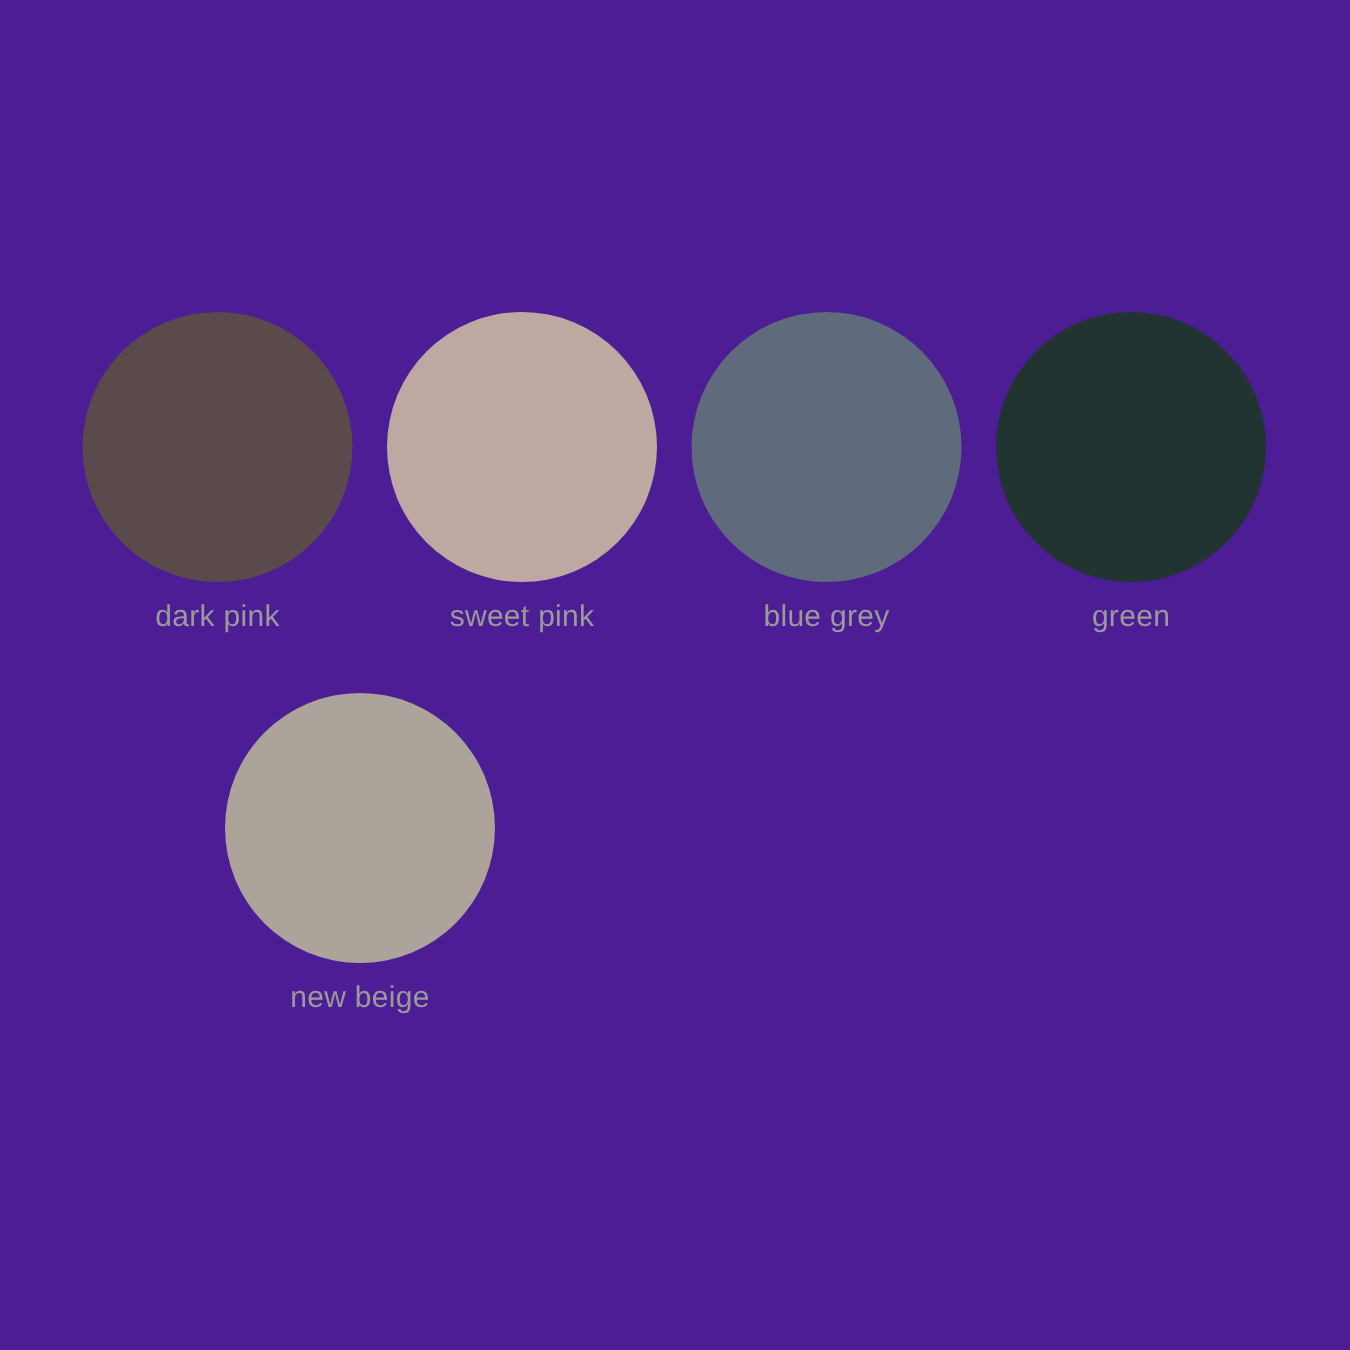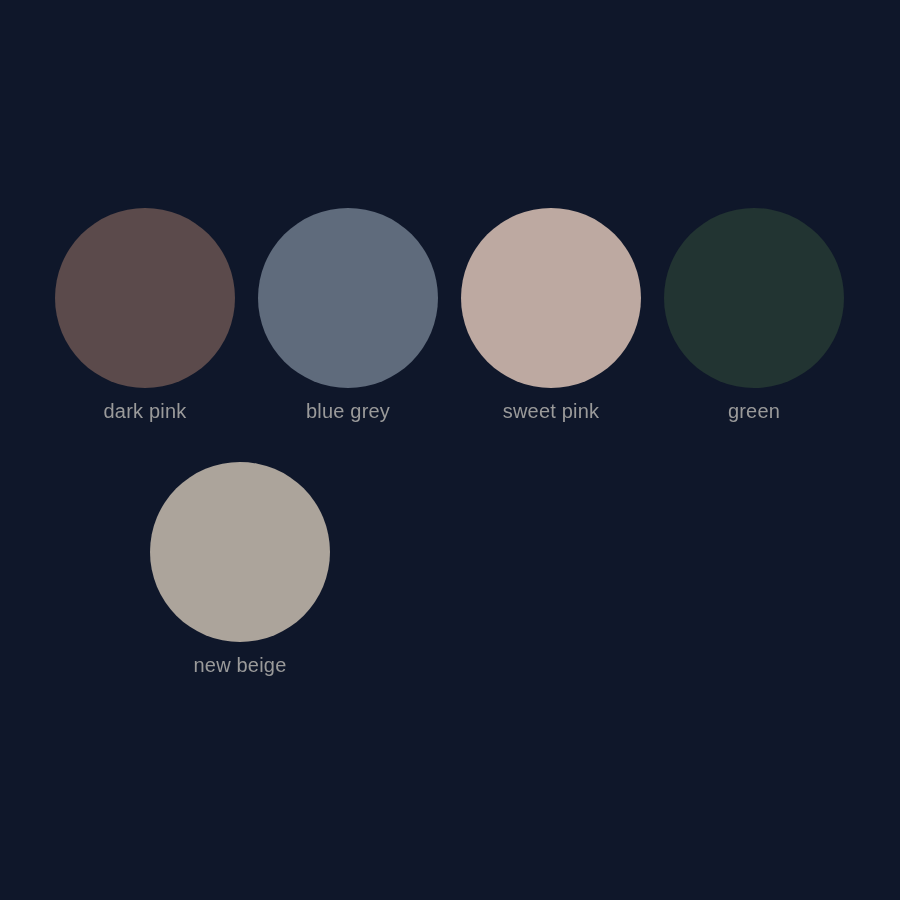--- a/index.html
+++ b/index.html
@@ -15,21 +15,21 @@
     overflow: hidden;
     position: relative;
   }
 
   #palette-board {
     position: absolute;
     left: 0;
     top: 0;
     width: 900px;
     height: 900px;
-    background: #0f172a;
+    background: #4c1d95;
   }
 
   .swatch-row {
     position: absolute;
     display: flex;
     flex-direction: row;
   }
 
   
   #swatch-row-1 {
@@ -84,27 +84,27 @@
 <div id="palette-board">
 
   <div class="swatch-row" id="swatch-row-1">
 
     <div class="swatch">
       <div class="swatch-circle" style="background-color: rgb(91, 74, 75);"></div>
       <div class="swatch-label" style="color: rgb(154, 154, 154);">dark pink</div>
     </div>
 
     <div class="swatch">
-      <div class="swatch-circle" style="background-color: rgb(95, 107, 124);"></div>
-      <div class="swatch-label" style="color: rgb(154, 154, 154);">blue grey</div>
+      <div class="swatch-circle" style="background-color: rgb(189, 169, 161);"></div>
+      <div class="swatch-label" style="color: rgb(154, 154, 154);">sweet pink</div>
     </div>
 
     <div class="swatch">
-      <div class="swatch-circle" style="background-color: rgb(189, 169, 161);"></div>
-      <div class="swatch-label" style="color: rgb(154, 154, 154);">sweet pink</div>
+      <div class="swatch-circle" style="background-color: rgb(95, 107, 124);"></div>
+      <div class="swatch-label" style="color: rgb(154, 154, 154);">blue grey</div>
     </div>
 
     <div class="swatch">
       <div class="swatch-circle" style="background-color: rgb(34, 52, 50);"></div>
       <div class="swatch-label" style="color: rgb(154, 154, 154);">green</div>
     </div>
 
   </div>
 
   <div class="swatch-row" id="swatch-row-2">

